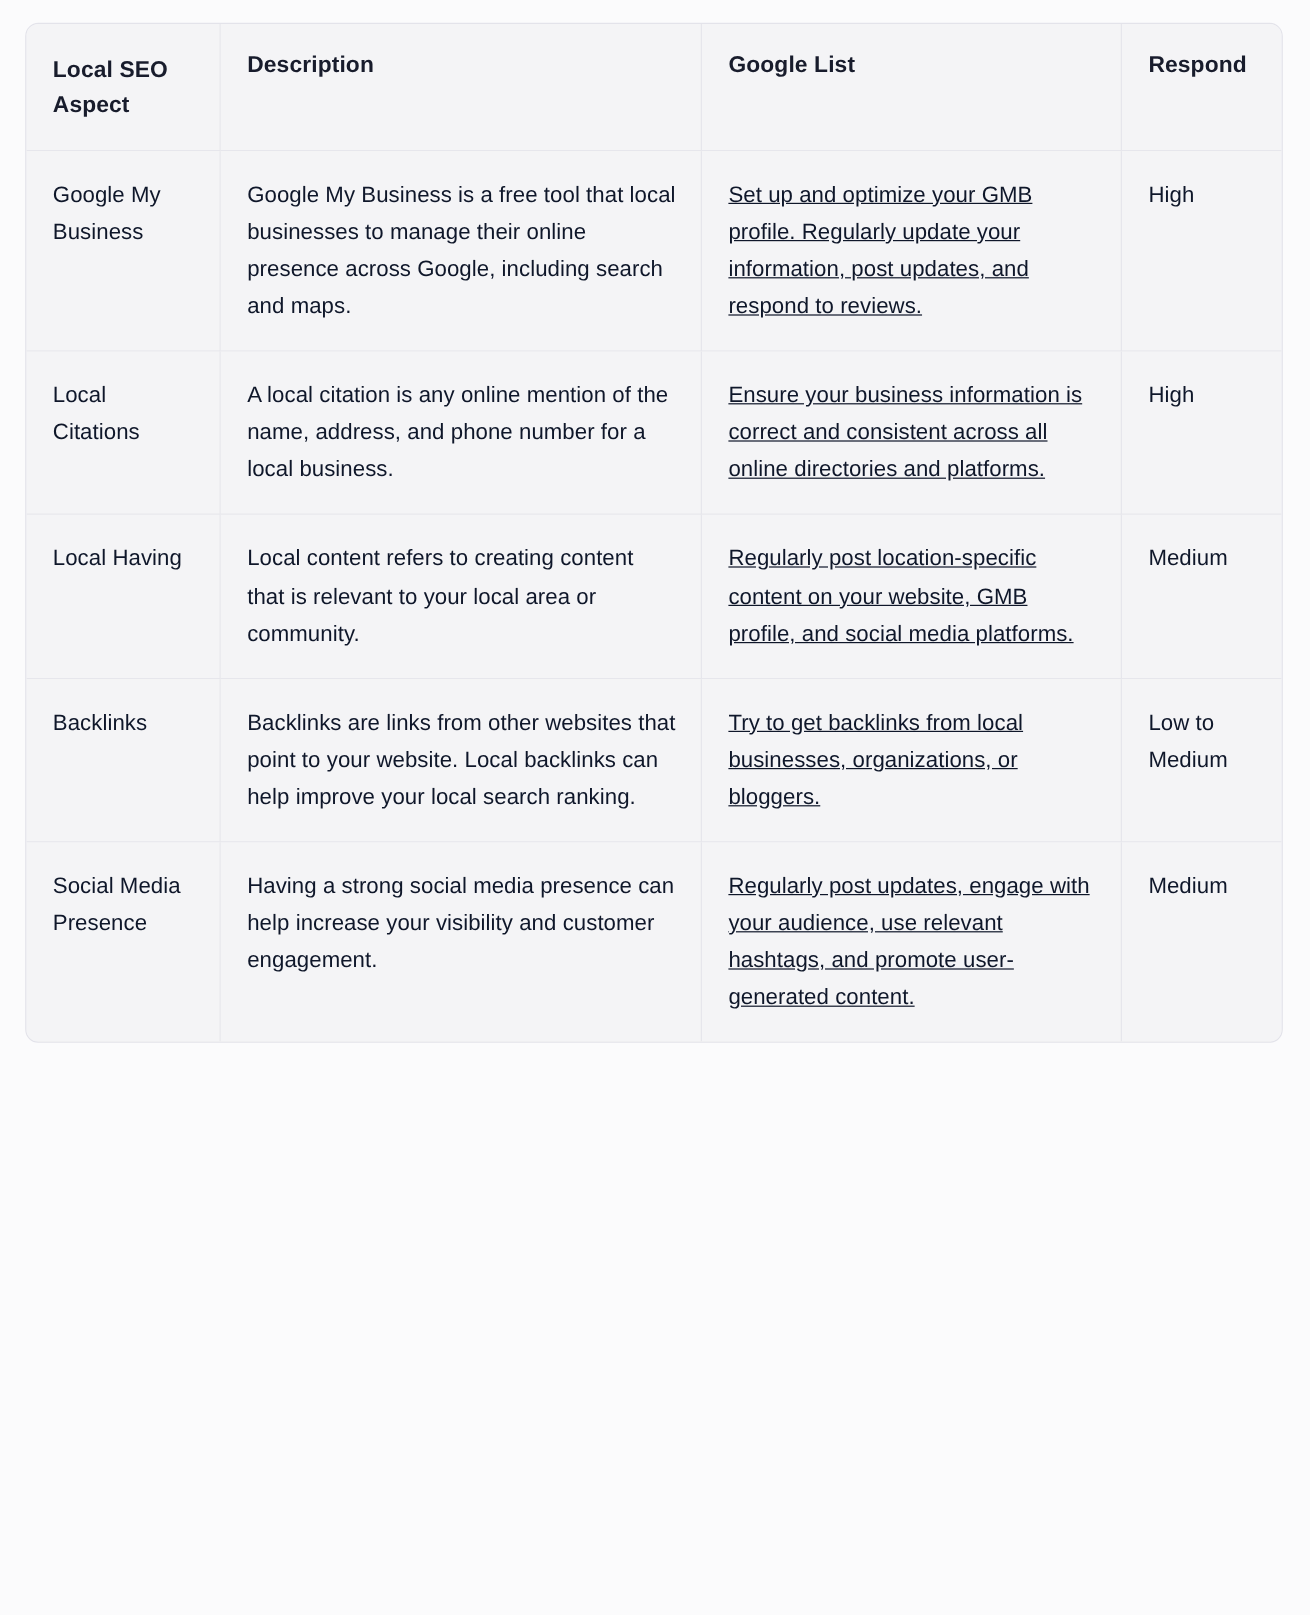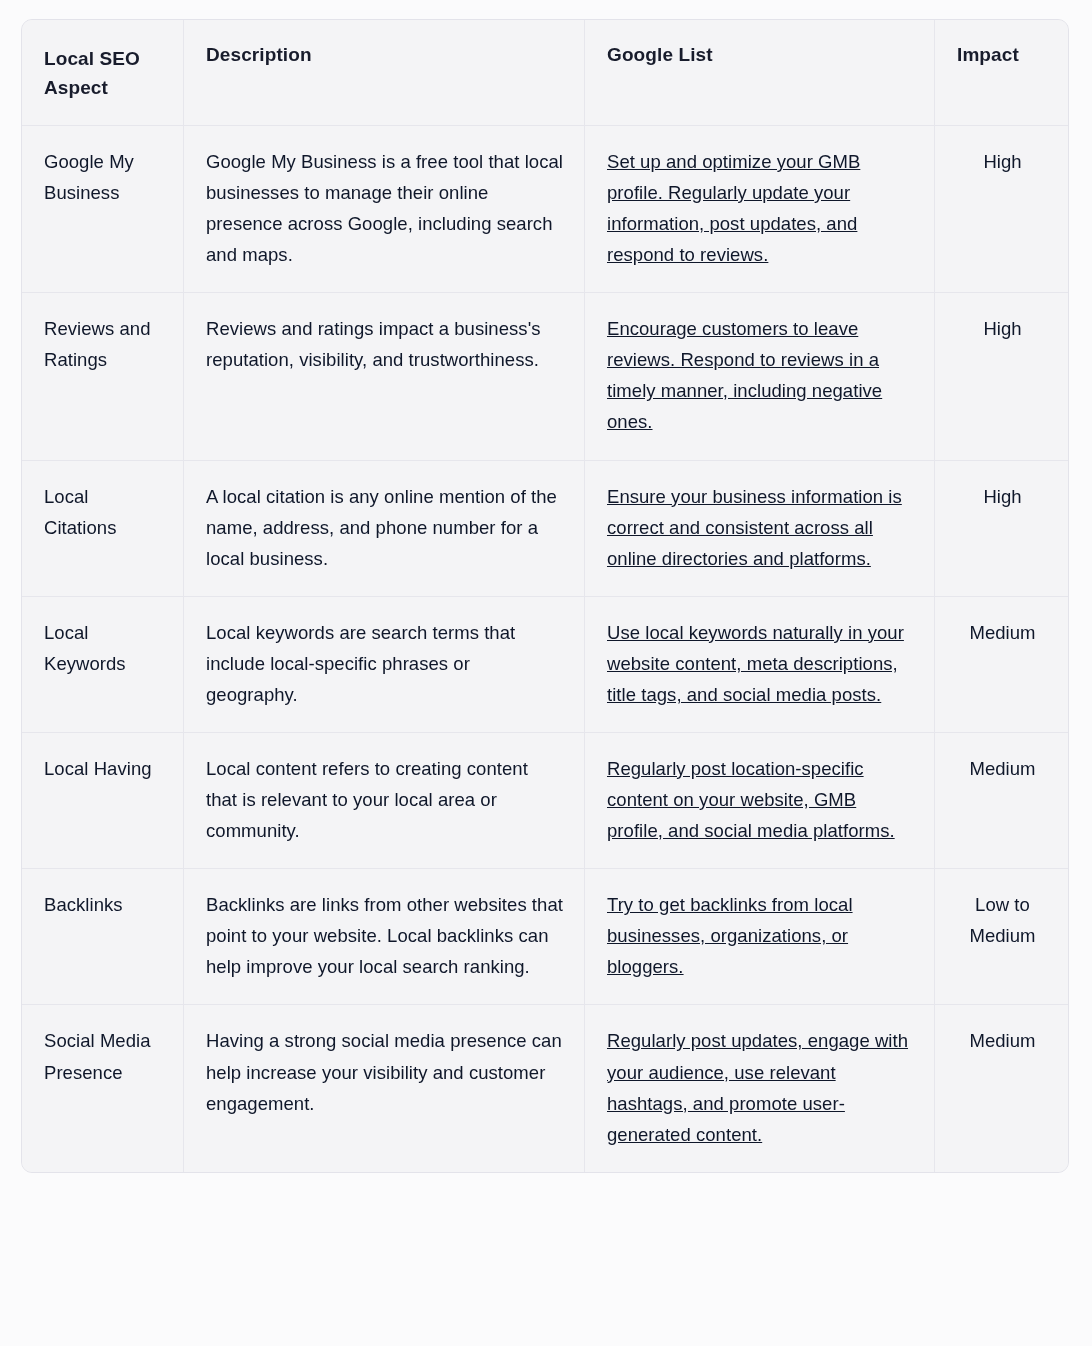--- a/index.html
+++ b/index.html
@@ -78,65 +78,53 @@
   tbody td {
     font-size: 18.5px;
     color: #0f172a;
     line-height: 1.68;
     letter-spacing: 0.05px;
   }
 
   td.cell-aspect { padding-left: 22px; }
   td.cell-desc   { padding-left: 22px; }
   td.cell-action { padding-left: 22px; text-decoration: underline; }
-  td.cell-impact { padding-left: 20px; text-align: center; }
+  td.cell-impact { padding-left: 20px; }
 </style>
 </head>
 <body>
 
 <div class="table-wrap">
   <table class="seo-table">
     <colgroup>
       <col class="c-aspect">
       <col class="c-desc">
       <col class="c-action">
       <col class="c-impact">
     </colgroup>
     <thead>
       <tr>
         <th class="head-aspect">Local SEO Aspect</th>
         <th>Description</th>
         <th>Google List</th>
-        <th>Impact</th>
+        <th>Respond</th>
       </tr>
     </thead>
     <tbody>
       <tr>
         <td class="cell-aspect">Google My Business</td>
         <td class="cell-desc">Google My Business is a free tool that local businesses to manage their online presence across Google, including search and maps.</td>
         <td class="cell-action">Set up and optimize your GMB profile. Regularly update your information, post updates, and respond to reviews.</td>
         <td class="cell-impact">High</td>
       </tr>
       <tr>
-        <td class="cell-aspect">Reviews and Ratings</td>
-        <td class="cell-desc">Reviews and ratings impact a business's reputation, visibility, and trustworthiness.</td>
-        <td class="cell-action">Encourage customers to leave reviews. Respond to reviews in a timely manner, including negative ones.</td>
-        <td class="cell-impact">High</td>
-      </tr>
-      <tr>
         <td class="cell-aspect">Local Citations</td>
         <td class="cell-desc">A local citation is any online mention of the name, address, and phone number for a local business.</td>
         <td class="cell-action">Ensure your business information is correct and consistent across all online directories and platforms.</td>
         <td class="cell-impact">High</td>
-      </tr>
-      <tr>
-        <td class="cell-aspect">Local Keywords</td>
-        <td class="cell-desc">Local keywords are search terms that include local-specific phrases or geography.</td>
-        <td class="cell-action">Use local keywords naturally in your website content, meta descriptions, title tags, and social media posts.</td>
-        <td class="cell-impact">Medium</td>
       </tr>
       <tr>
         <td class="cell-aspect">Local Having</td>
         <td class="cell-desc">Local content refers to creating content that is relevant to your local area or community.</td>
         <td class="cell-action">Regularly post location-specific content on your website, GMB profile, and social media platforms.</td>
         <td class="cell-impact">Medium</td>
       </tr>
       <tr>
         <td class="cell-aspect">Backlinks</td>
         <td class="cell-desc">Backlinks are links from other websites that point to your website. Local backlinks can help improve your local search ranking.</td>

